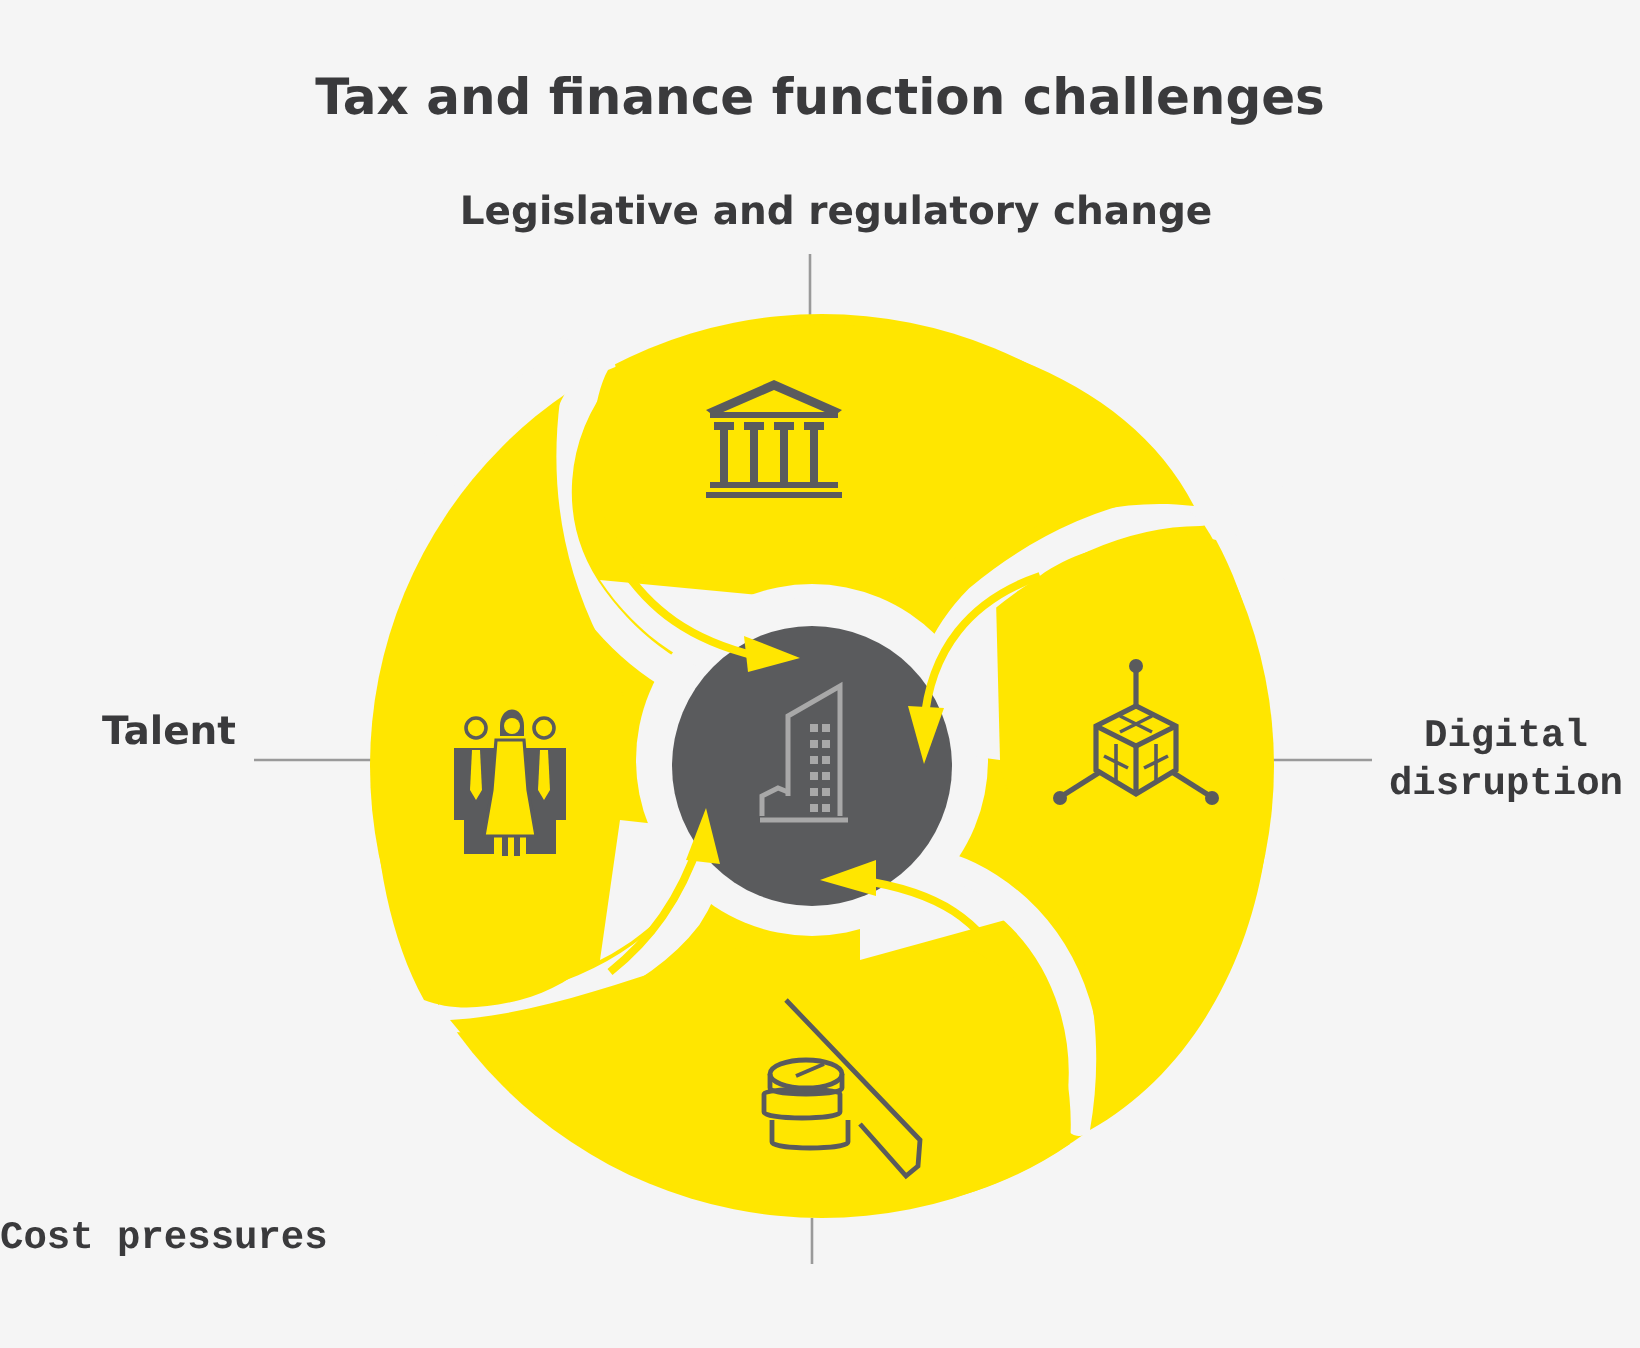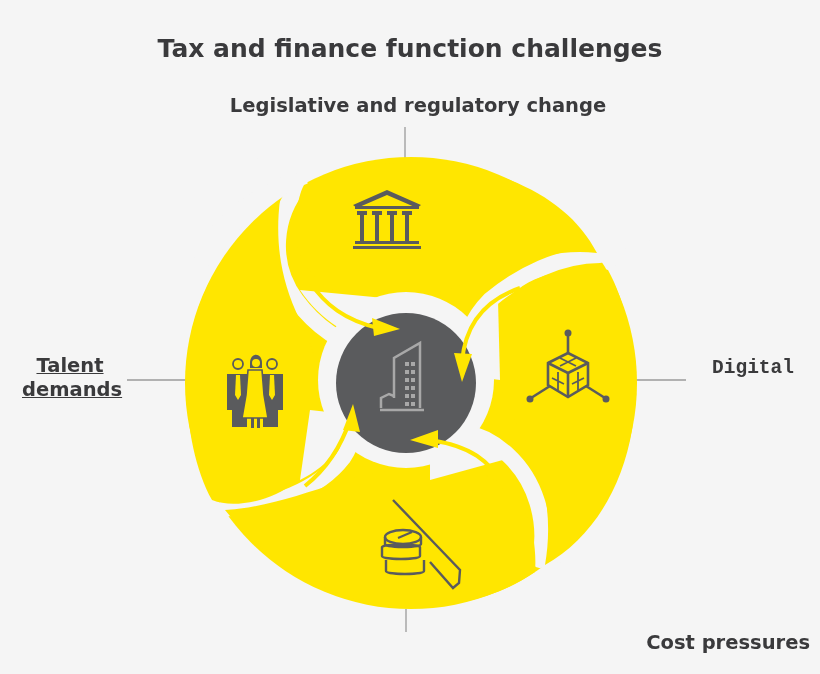--- a/index.html
+++ b/index.html
@@ -14,38 +14,38 @@
     .title {
       position: absolute; left: 0; width: 820px; top: 34px;
       text-align: center; font-size: 25px; font-weight: bold;
       color: #3a3a3c; letter-spacing: 0px;
     }
     .label {
       position: absolute; font-size: 19.5px; font-weight: bold;
       color: #3a3a3c; line-height: 24px;
     }
     .label-top { left: 0; width: 816px; top: 94px; text-align: center; margin-left: 10px; }
-    .label-left { left: 22px; width: 96px; top: 354px; text-align: center; text-decoration: underline; }
+    .label-left { left: 22px; width: 96px; top: 354px; text-align: right; }
     .label-right { left: 690px; width: 126px; top: 356px; text-align: center; font-family: Liberation Mono, monospace; }
-    .label-bottom { left: 0; width: 810px; top: 631px; text-align: right; }
+    .label-bottom { left: 0; width: 810px; top: 607px; text-align: left; font-family: Liberation Mono, monospace; }
     svg.diagram { position: absolute; left: 0; top: 0; }
   </style>
 </head>
 <body>
 
 <div class="title">Tax and finance function challenges</div>
 
 <div class="label label-top">Legislative and regulatory change</div>
 <div class="label label-right">
   <div>Digital</div>
+  <div>disruption</div>
 </div>
 <div class="label label-bottom">Cost pressures</div>
 <div class="label label-left">
   <div>Talent</div>
-  <div>demands</div>
 </div>
 
 <svg class="diagram" width="820" height="674" viewBox="0 0 820 674">
 
   <g stroke="#9a9a9a" stroke-width="1.3">
     <line x1="405" y1="127" x2="405" y2="158"></line>
     <line x1="127" y1="380" x2="186" y2="380"></line>
     <line x1="636" y1="380" x2="686" y2="380"></line>
     <line x1="406" y1="609" x2="406" y2="632"></line>
   </g>

